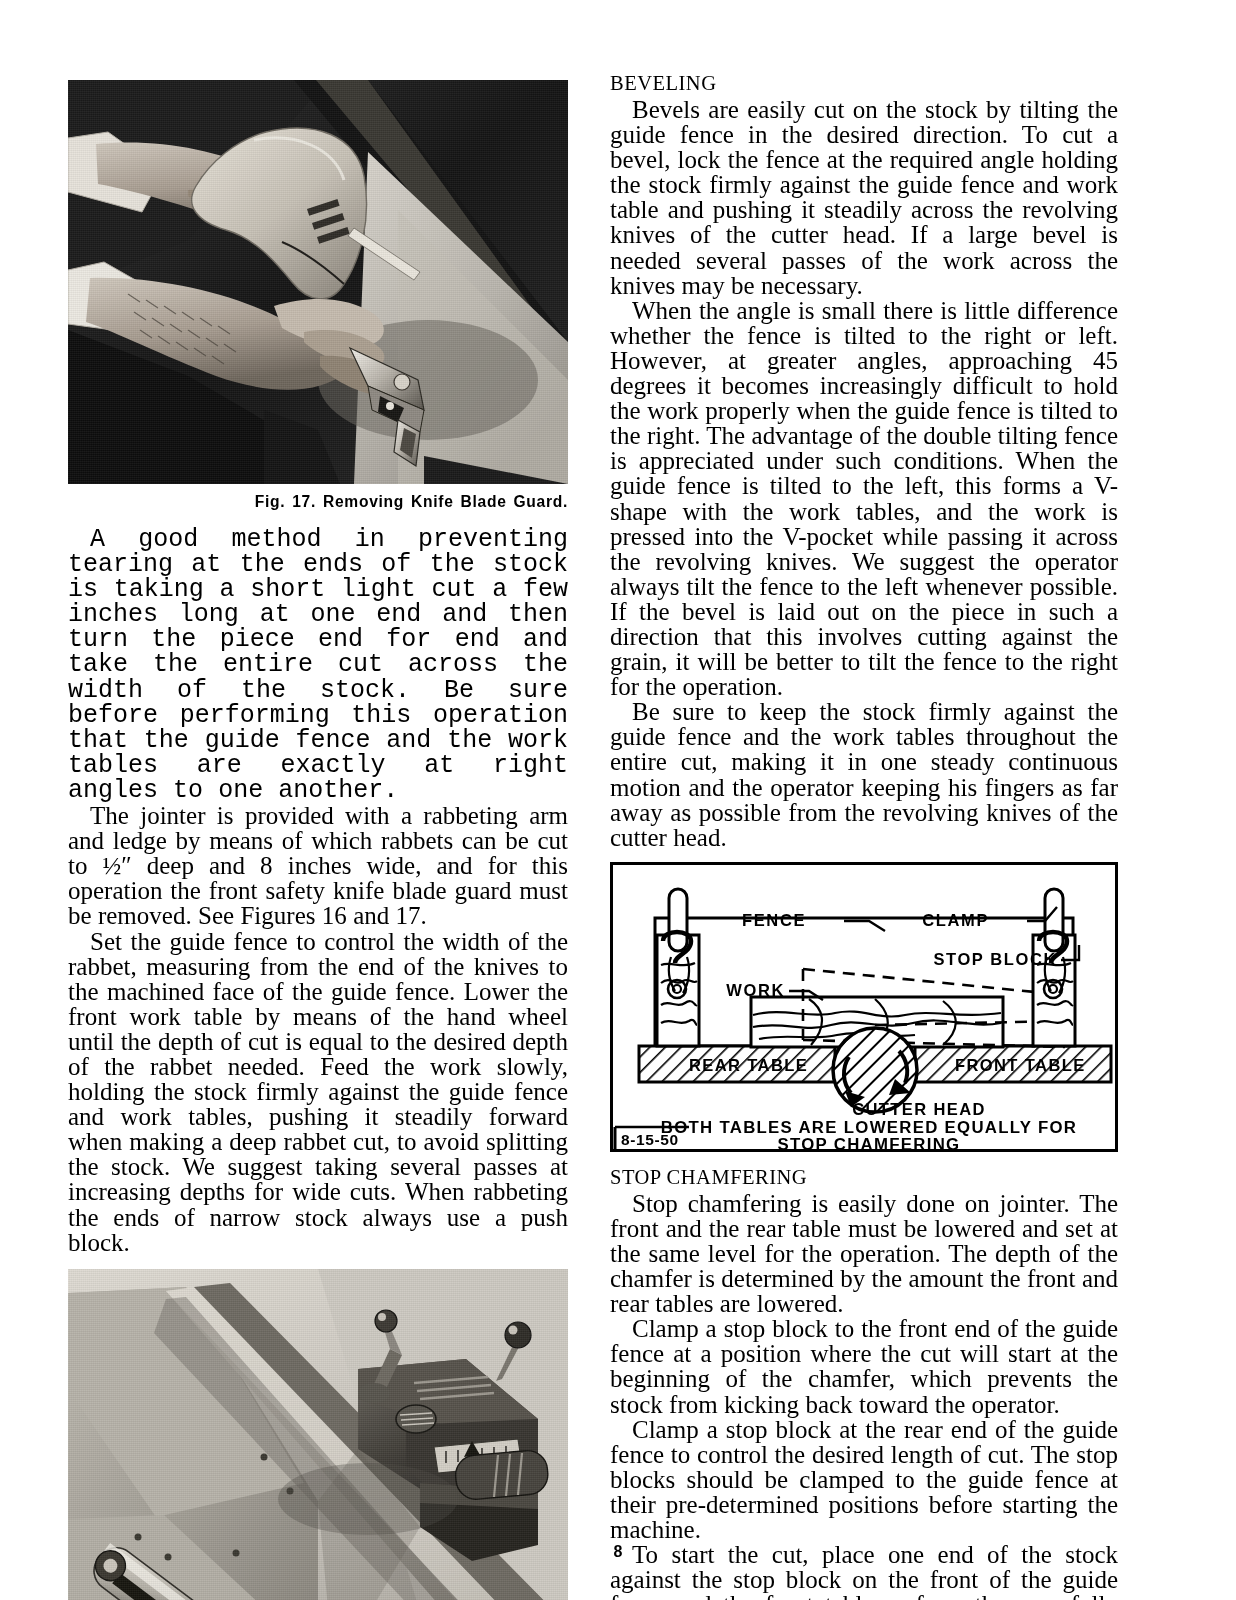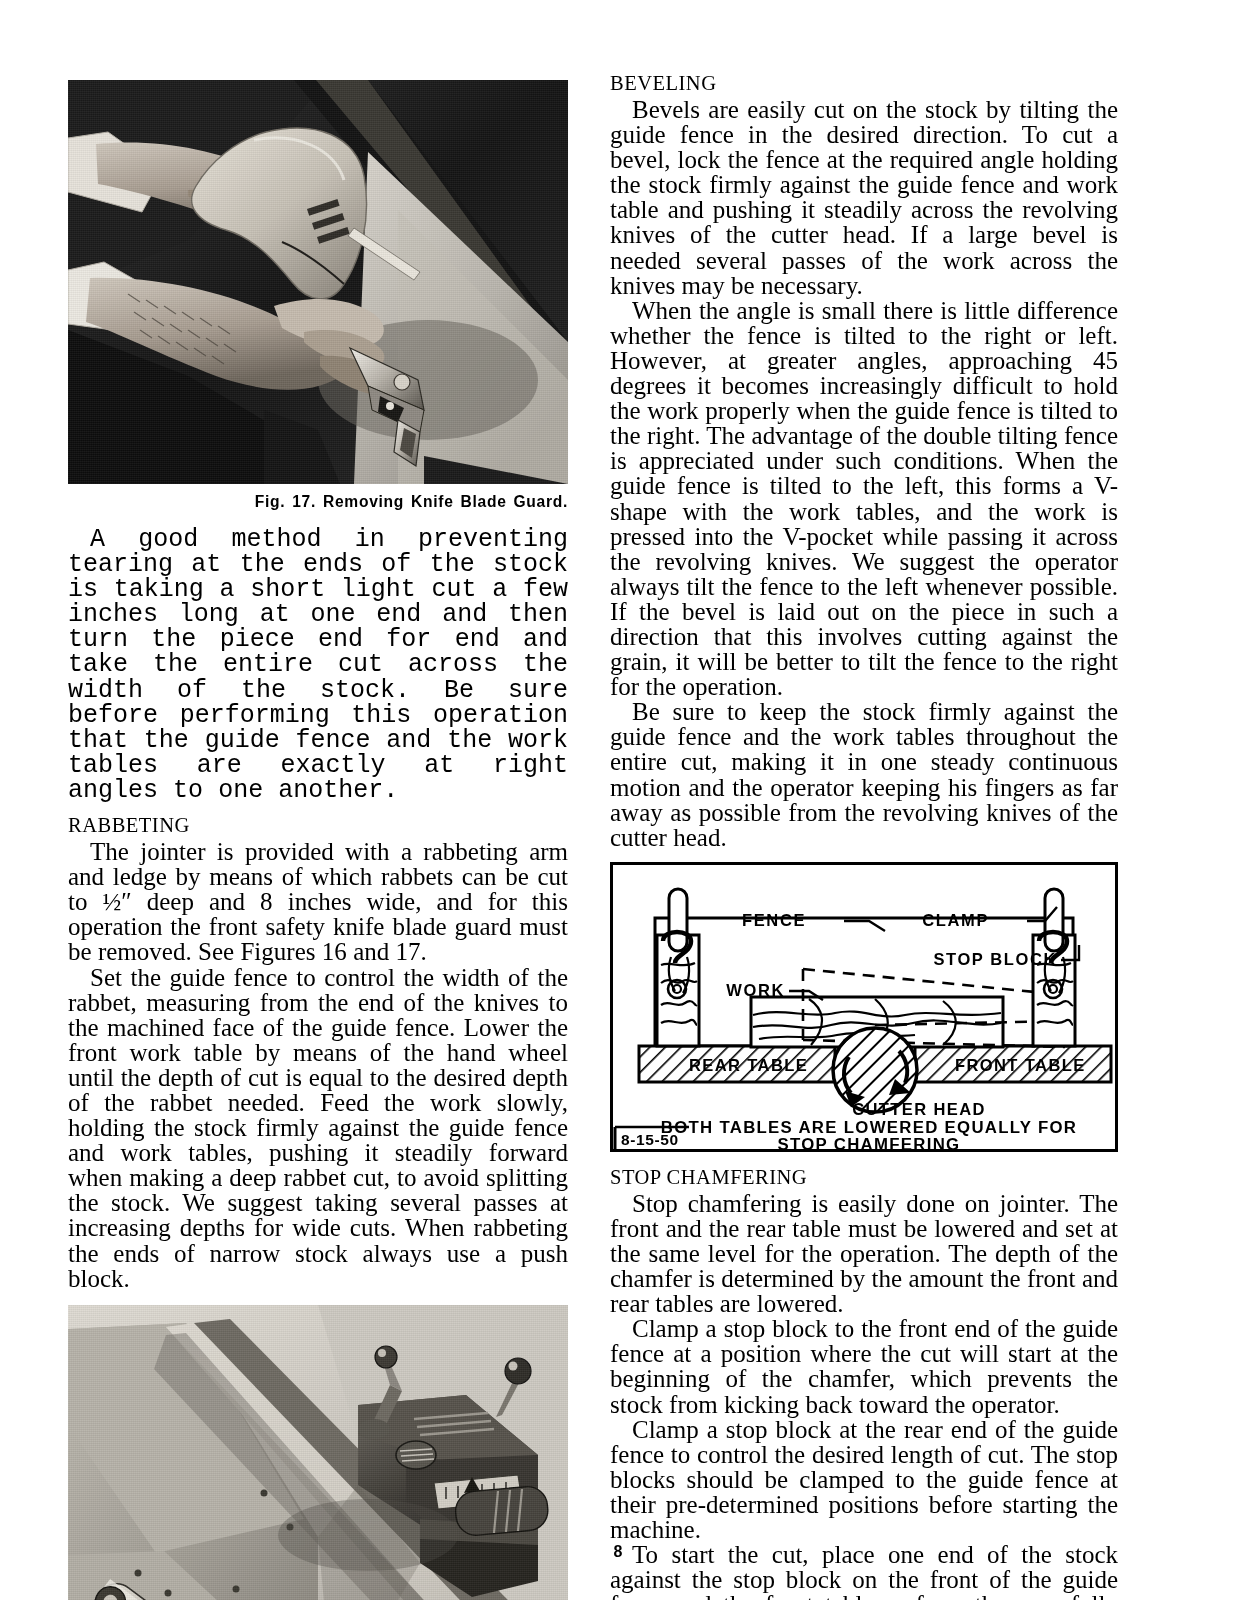--- a/index.html
+++ b/index.html
@@ -234,21 +234,20 @@
 
         <polygon points="356,376 500,404 356,404" fill="#1a1a1a"></polygon>
       </svg>
       <div class="grain"></div>
     </div>
 
     <div class="caption">Fig. 17.    Removing Knife Blade Guard.</div>
 
     <p class="body" style="margin-top:16px;font-family:Liberation Mono, monospace;">A good method in preventing tearing at the ends of the stock is taking a short light cut a few inches long at one end and then turn the piece end for end and take the entire cut across the width of the stock. Be sure before performing this operation that the guide fence and the work tables are exactly at right angles to one another.</p>
 
-    <div class="section-head">RABBETING</div>
 
     <p class="body">The jointer is provided with a rabbeting arm and ledge by means of which rabbets can be cut to ½″ deep and 8 inches wide, and for this operation the front safety knife blade guard must be removed. See Figures 16 and 17.</p>
 
     <p class="body">Set the guide fence to control the width of the rabbet, measuring from the end of the knives to the machined face of the guide fence. Lower the front work table by means of the hand wheel until the depth of cut is equal to the desired depth of the rabbet needed. Feed the work slowly, holding the stock firmly against the guide fence and work tables, pushing it steadily forward when making a deep rabbet cut, to avoid splitting the stock. We suggest taking several passes at increasing depths for wide cuts. When rabbeting the ends of narrow stock always use a push block.</p>
 
     <div class="photo" id="photo-fig18" style="margin-top:14px;">
       <svg width="500" height="404" viewBox="0 0 500 404" style="display:block">
         <defs>
           <linearGradient id="g18wall" x1="0" y1="0" x2="0.4" y2="1">
             <stop offset="0" stop-color="#dedad2"></stop>

